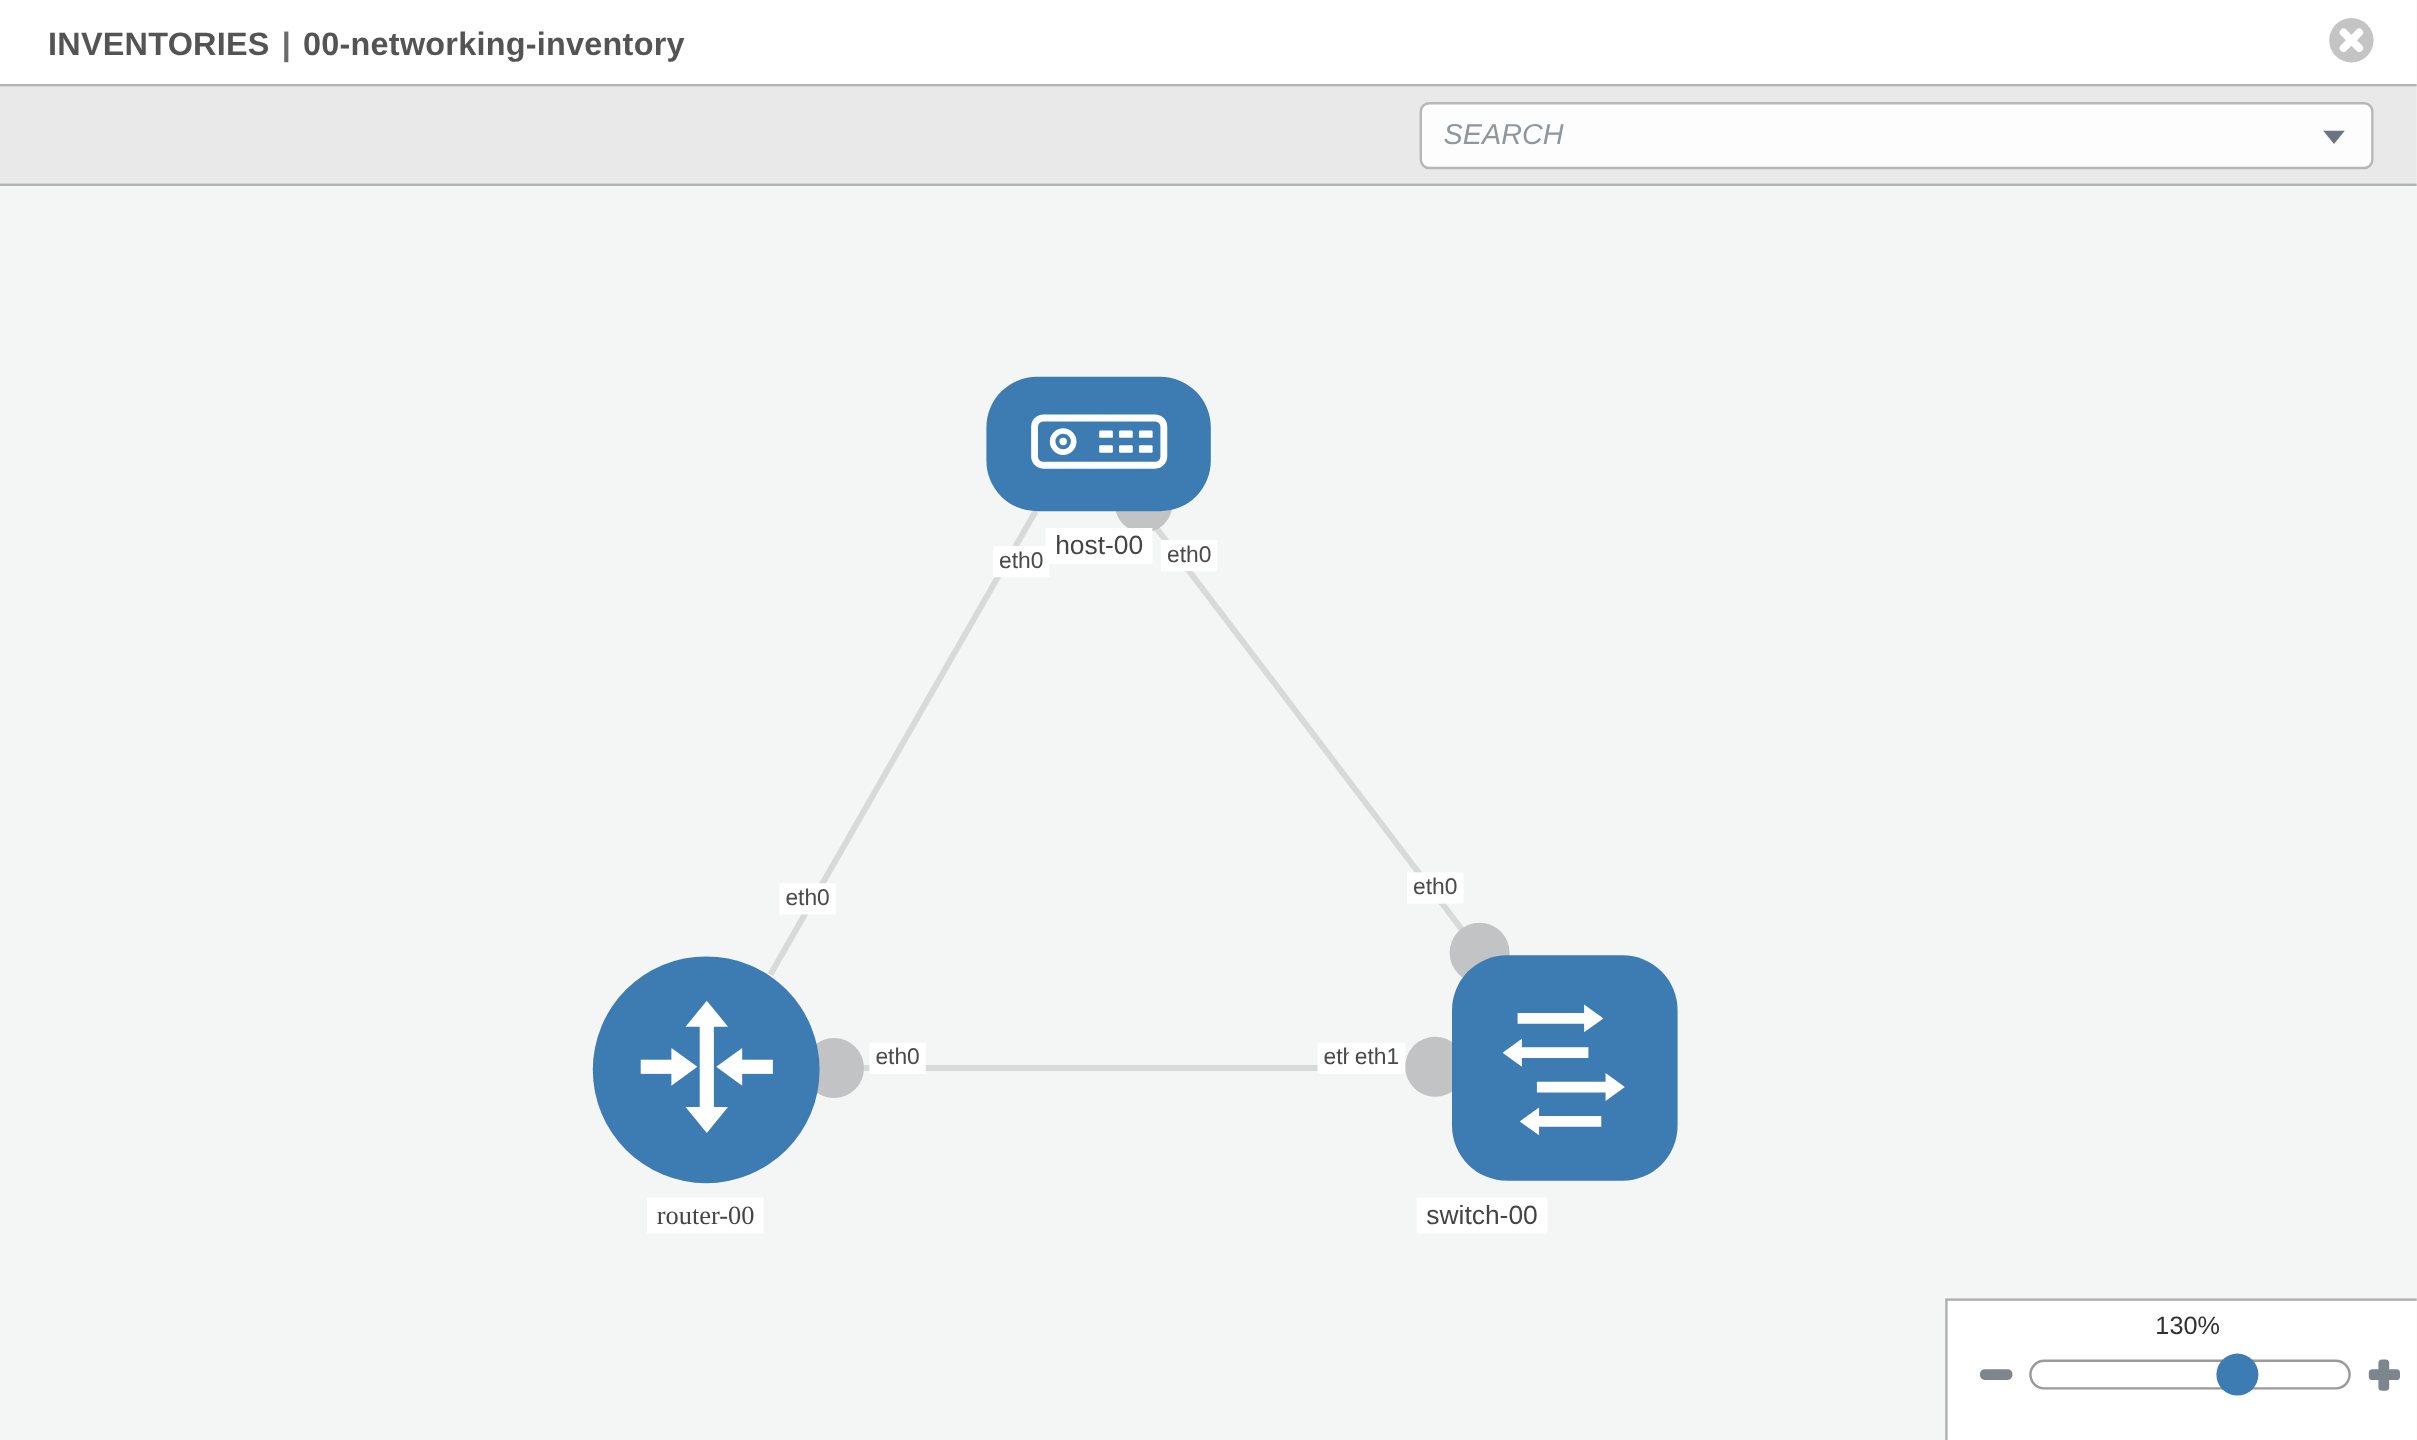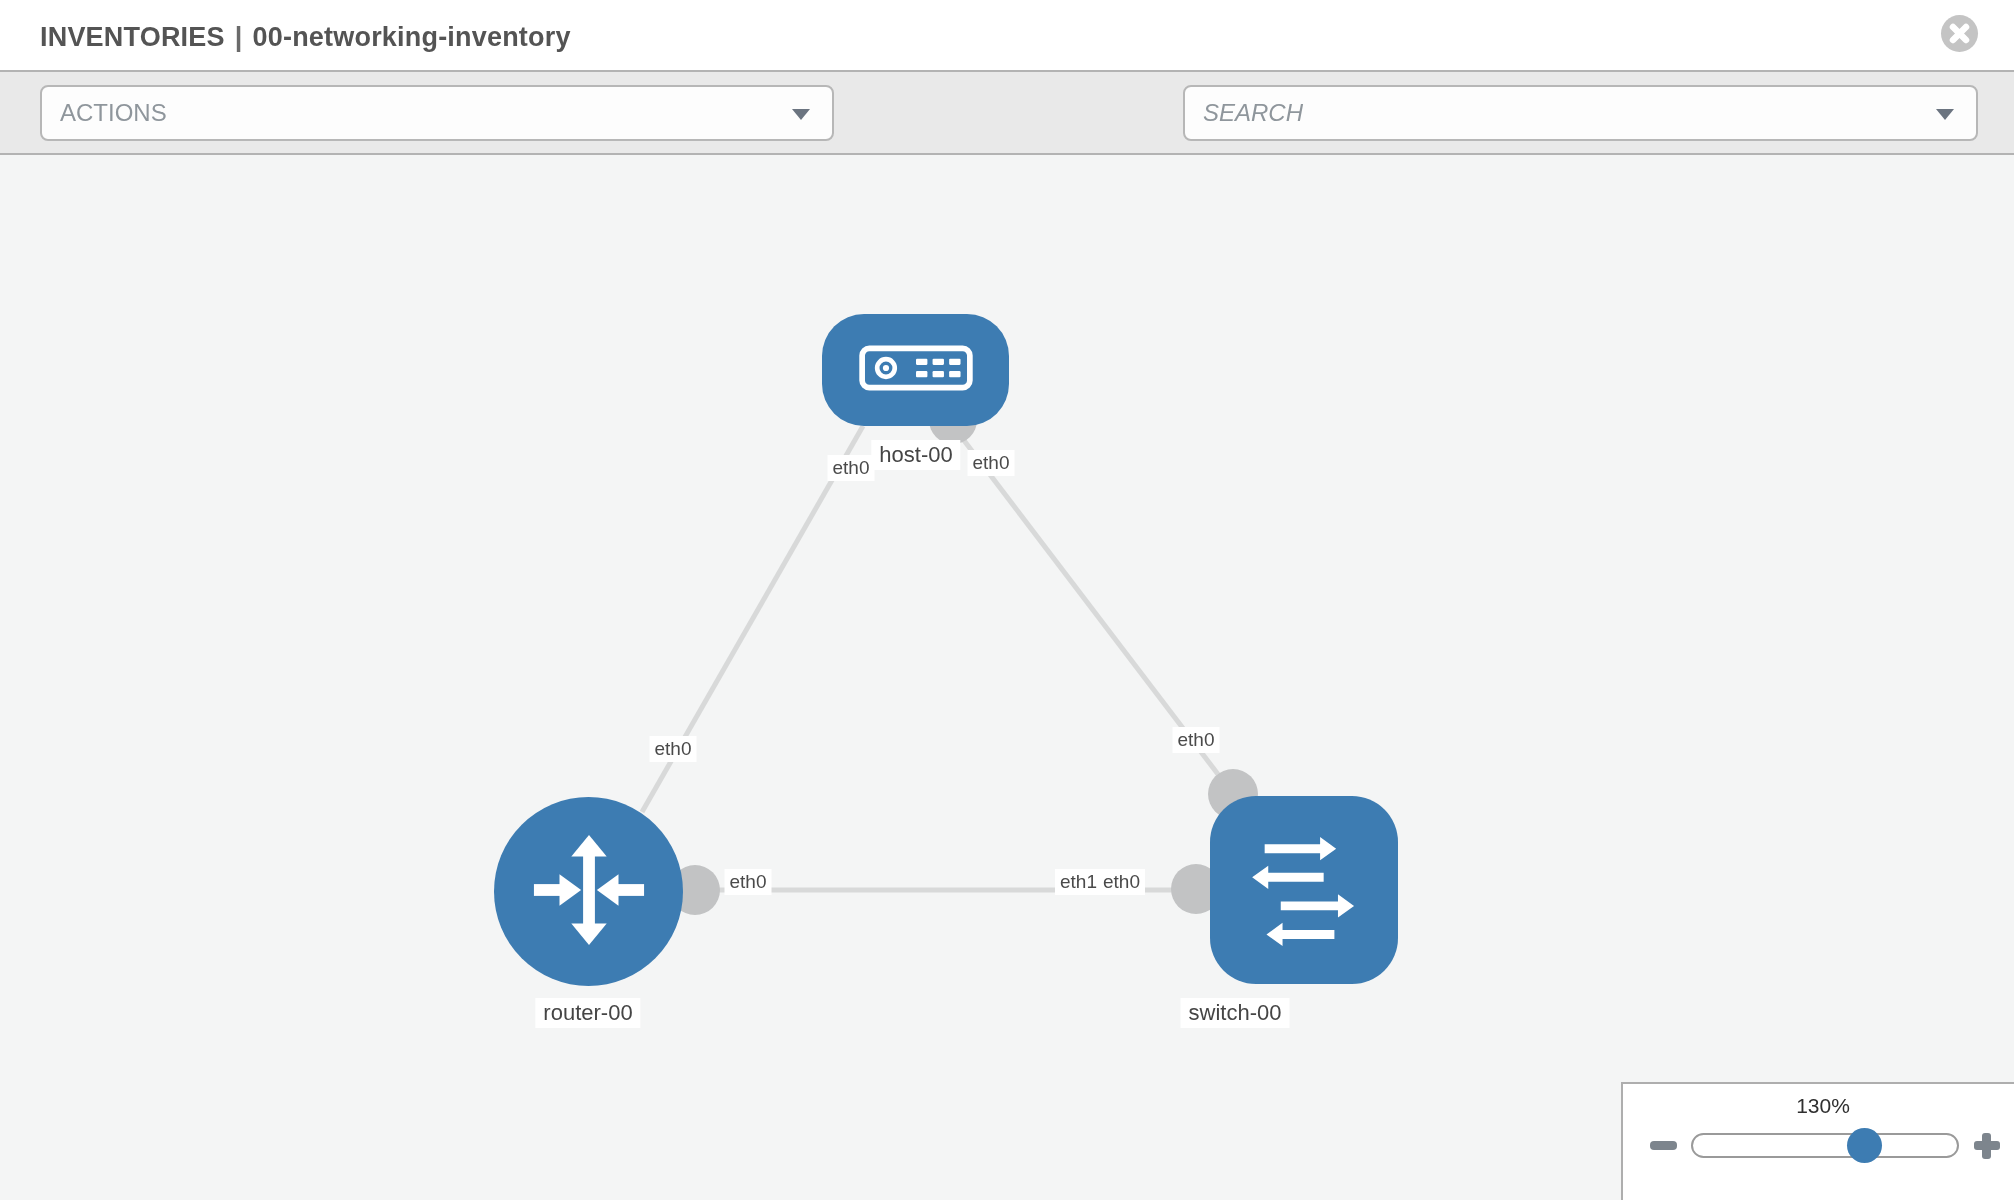--- a/index.html
+++ b/index.html
@@ -72,24 +72,20 @@
       <span>
         <svg width="21" height="21" viewBox="0 0 21 21">
           <line x1="4" y1="4" x2="17" y2="17" stroke="#ffffff" stroke-width="6.5" stroke-linecap="round"></line>
           <line x1="17" y1="4" x2="4" y2="17" stroke="#ffffff" stroke-width="6.5" stroke-linecap="round"></line>
         </svg>
       </span>
     </div>
   </div>
 
   <div class="toolbar">
-    <div class="select-box actions-box">
-      <span class="lbl">ACTIONS</span>
-      <span class="caret"></span>
-    </div>
 
     <div class="tool-icon wrench">
       <span>
         <svg width="38" height="38" viewBox="0 0 34 34">
           <g transform="rotate(45 17 17)" fill="#8b939b">
             <circle cx="17" cy="8.5" r="7.2"></circle>
             <circle cx="17" cy="8.5" r="3.1" fill="#e9e9e9"></circle>
             <rect x="13.6" y="-2" width="6.8" height="7.5" fill="#e9e9e9"></rect>
             <rect x="13.7" y="11" width="6.6" height="21" rx="3.3"></rect>
           </g>
@@ -166,31 +162,31 @@
         <svg width="118" height="118" viewBox="0 0 132 132" fill="#ffffff">
           <path d="M22,17 H84 V9  L102,22 L84,35  V27  H22 Z"></path>
           <path d="M88,49 H26 V41 L8,54   L26,67  V59  H88 Z"></path>
           <path d="M40,81 H104 V73 L122,86 L104,99 V91 H40 Z"></path>
           <path d="M100,113 H42 V105 L24,118 L42,131 V123 H100 Z"></path>
         </svg>
       </span>
     </div>
 
     <span class="node-label" style="left:916px;top:298px;">host-00</span>
-    <span class="node-label" style="left:588px;top:856px;">router-00</span>
+    <span class="node-label" style="left:588px;top:856px;font-family:Liberation Serif, serif;">router-00</span>
     <span class="node-label" style="left:1235px;top:856px;">switch-00</span>
 
     <span class="iface-label" style="left:851px;top:311px;">eth0</span>
     <span class="iface-label" style="left:673px;top:592px;">eth0</span>
     <span class="iface-label" style="left:991px;top:306px;">eth0</span>
     <span class="iface-label" style="left:1196px;top:583px;">eth0</span>
     <span class="iface-label" style="left:748px;top:725px;">eth0</span>
 
     <span class="iface-label iface-left-anchor" style="left:1098px;top:725px;z-index:3;">eth0</span>
-    <span class="iface-label iface-left-anchor" style="left:1055px;top:725px;z-index:4;">eth1</span>
+    <span class="iface-label iface-left-anchor" style="left:1124px;top:725px;z-index:4;">eth1</span>
 
     <div class="zoom-panel" style="top:925px;">
       <span class="zoom-value">130%</span>
       <div class="zoom-minus">
         <span></span>
       </div>
       <div class="zoom-track"></div>
       <div class="zoom-knob"></div>
       <div class="zoom-plus">
         <span class="h"></span>

